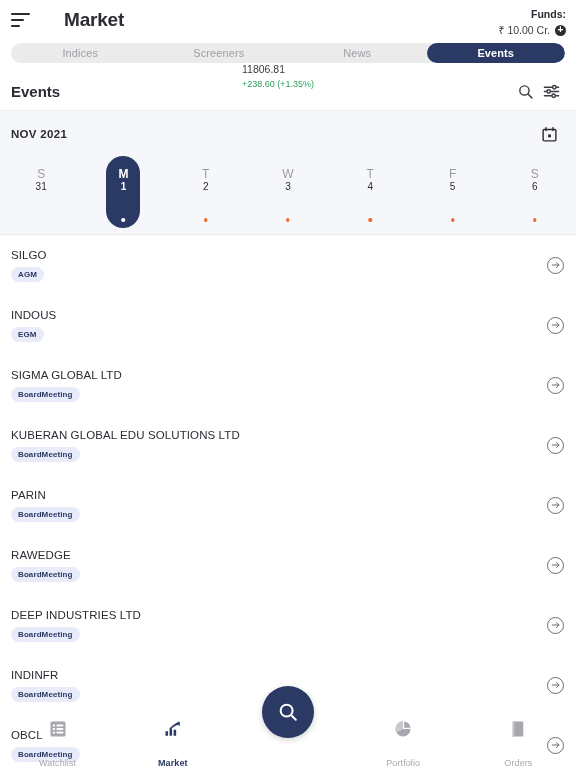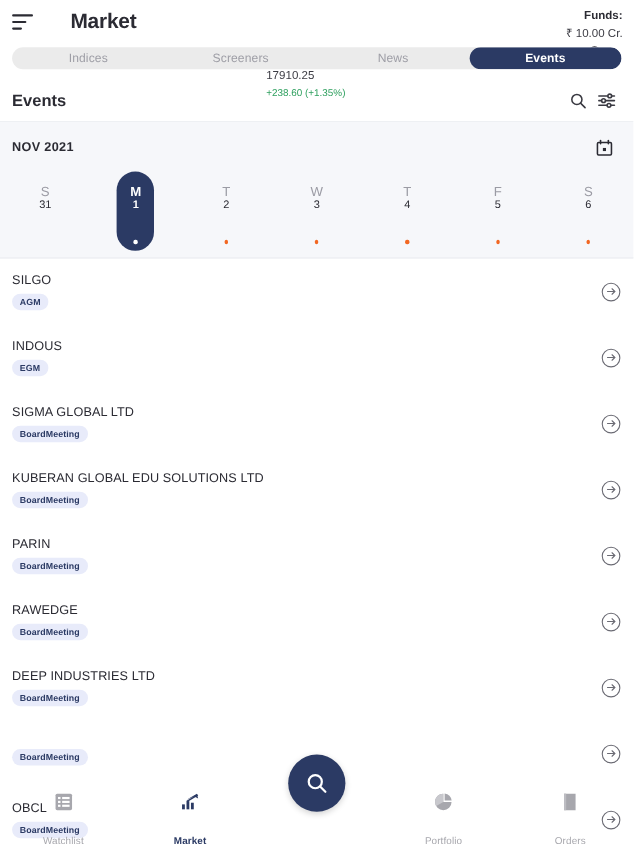--- a/index.html
+++ b/index.html
@@ -35,21 +35,21 @@
   .index-name {
     font-size:10.5px; font-weight:bold; color:#2b2b33;
     display:flex; align-items:center; gap:3px;
   }
   .caret { font-size:8px; color:#55555e; transform: translateY(-1px); }
   .index-value { font-size:10.5px; color:#3c3c44; margin-top:2px; }
   .index-change { font-size:9px; color:#2fa05f; margin-top:2px; }
 
   .funds-block { position:absolute; right:10px; top:8px; text-align:right; }
   .funds-label { font-size:10.5px; font-weight:bold; color:#2b2b33; }
-  .funds-row { display:flex; align-items:center; gap:5px; margin-top:3px; justify-content:flex-end;flex-direction:column; }
+  .funds-row { display:flex; align-items:center; gap:5px; margin-top:3px; justify-content:flex-end; }
   .funds-value { font-size:10.5px; color:#3c3c44; }
   .plus-circle {
     width:11px; height:11px; border-radius:50%; background:#2b2b33;
     display:flex; align-items:center; justify-content:center;
     color:#fff; font-size:10px; line-height:1; font-weight:bold;
   }
   .plus-circle span { transform: translateY(-0.5px); }
 
   
   .tabbar-wrap { padding: 1px 11px 9px; background:#fff; }
@@ -157,21 +157,21 @@
       <i></i>
       <i></i>
     </div>
     <div class="app-title">Market</div>
 
     <div class="index-block">
       <div class="index-name">
         <span>Nifty 50</span>
         <span class="caret">▾</span>
       </div>
-      <div class="index-value">17910.25</div>
+      <div class="index-value">11806.81</div>
       <div class="index-change">+238.60 (+1.35%)</div>
     </div>
 
     <div class="funds-block">
       <div class="funds-label">Funds:</div>
       <div class="funds-row">
         <span class="funds-value">₹ 10.00 Cr.</span>
         <span class="plus-circle">
             <span>+</span>
           </span>
@@ -354,20 +354,21 @@
       <div class="go">
         <svg width="10" height="10" viewBox="0 0 24 24" fill="none" stroke="#6b6b74" stroke-width="2.4" stroke-linecap="round" stroke-linejoin="round">
             <line x1="3" y1="12" x2="19" y2="12"></line>
             <polyline points="13,6 19,12 13,18"></polyline>
           </svg>
       </div>
     </div>
 
     <div class="row">
       <div class="row-main">
+        <div class="row-name">INDINFR</div>
         <span class="chip">BoardMeeting</span>
       </div>
       <div class="go">
         <svg width="10" height="10" viewBox="0 0 24 24" fill="none" stroke="#6b6b74" stroke-width="2.4" stroke-linecap="round" stroke-linejoin="round">
             <line x1="3" y1="12" x2="19" y2="12"></line>
             <polyline points="13,6 19,12 13,18"></polyline>
           </svg>
       </div>
     </div>
 

